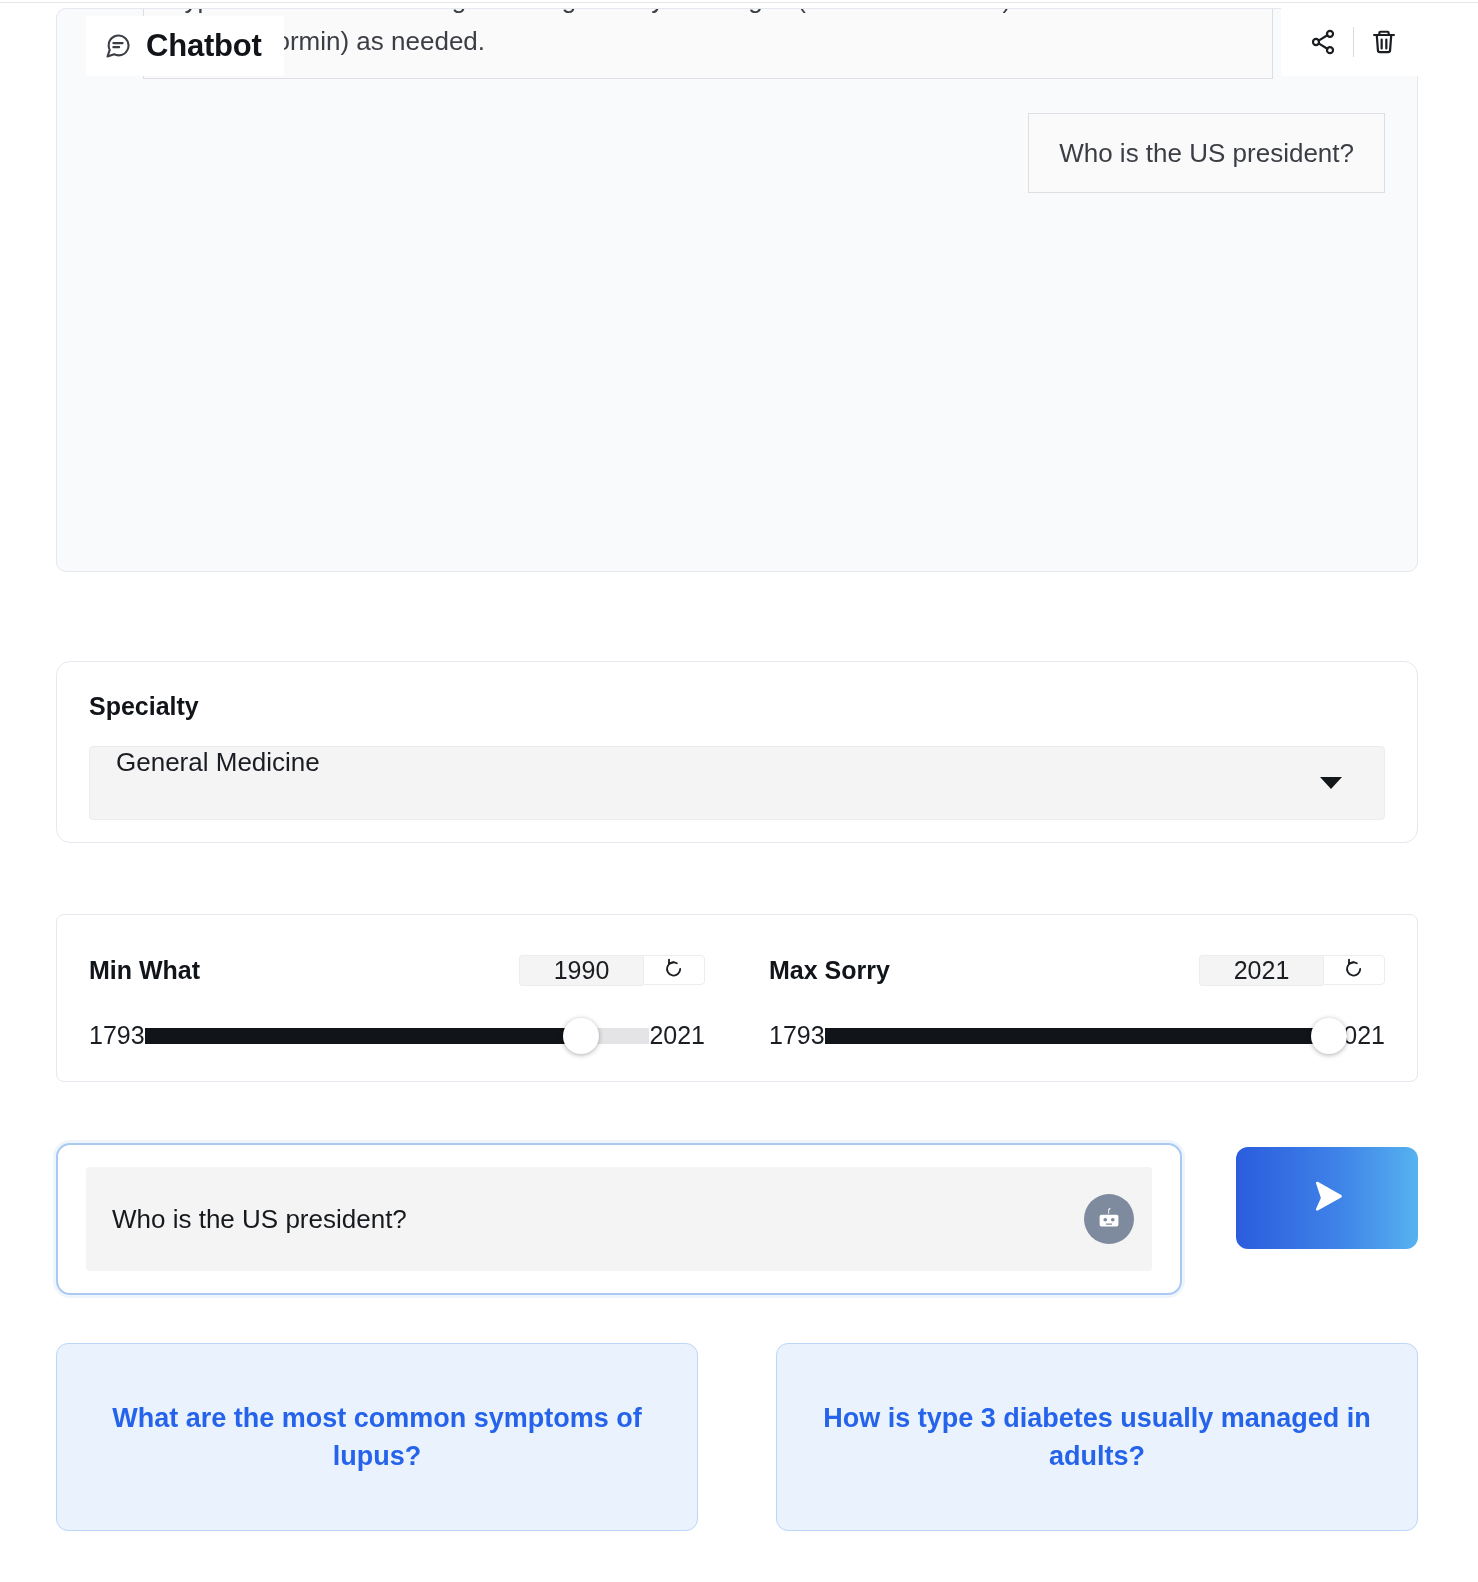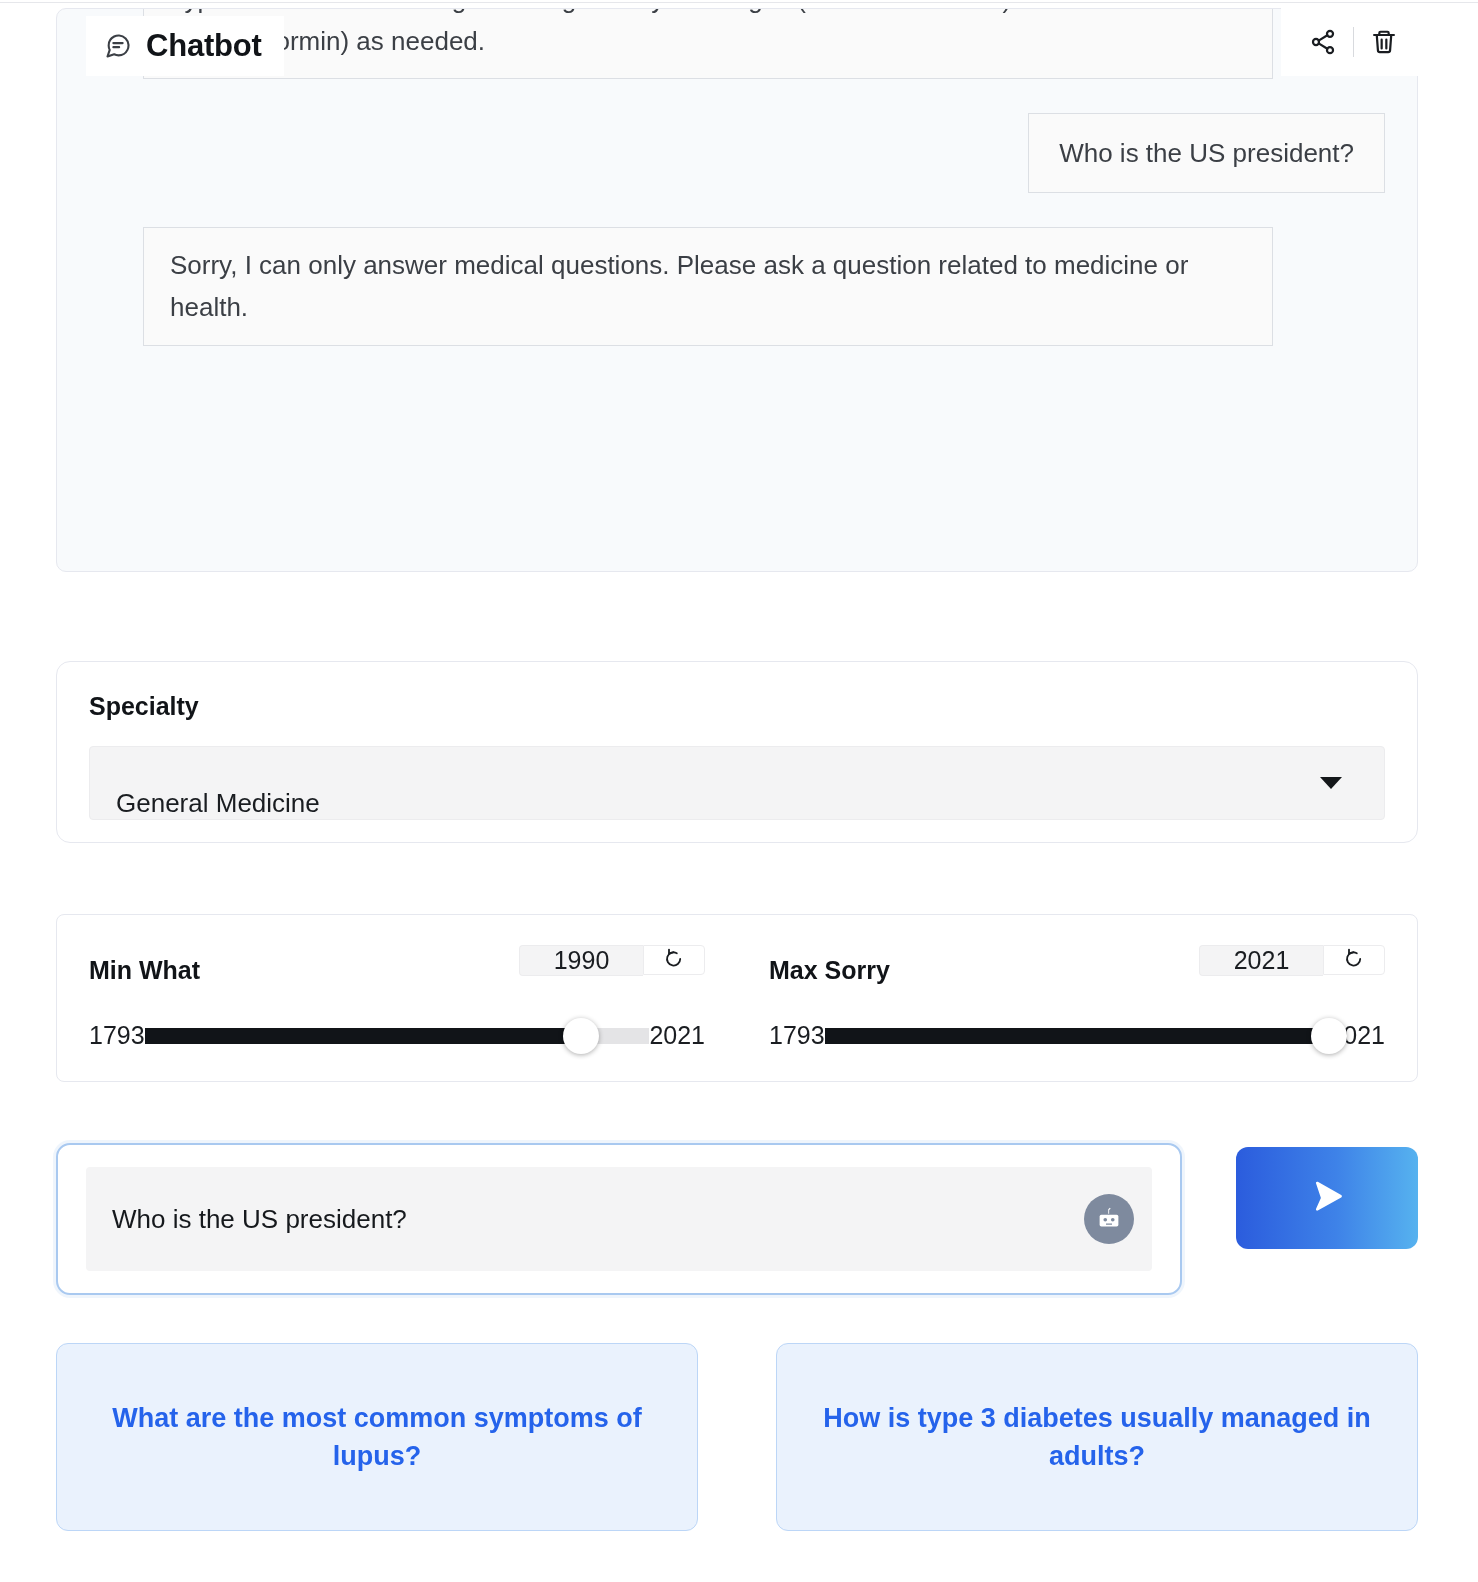--- a/index.html
+++ b/index.html
@@ -121,21 +121,21 @@
     color: #111418;
     margin-bottom: 25px;
   }
   .select-box {
     position: relative;
     height: 74px;
     background: #f4f4f5;
     border: 1px solid #ececee;
     border-radius: 4px;
     display: flex;
-    align-items: flex-end;
+    align-items: flex-start;
     padding: 0 26px;
     cursor: pointer;
   }
   .select-value { font-size: 26px; color: #1a1d21; }
   .select-caret {
     position: absolute;
     right: 42px; top: 50%;
     transform: translateY(-50%);
     width: 0; height: 0;
     border-left: 11px solid transparent;
@@ -160,21 +160,21 @@
     justify-content: space-between;
     margin-bottom: 26px;
   }
   .year-title {
     font-size: 25px;
     font-weight: bold;
     color: #111418;
   }
   .num-group {
     display: flex;
-    align-items: flex-start;
+    align-items: center;
     height: 50px;
   }
   .num-box {
     width: 124px;
     background: #f4f4f5;
     border: 1px solid #ececee;
     border-right: none;
     border-radius: 4px 0 0 4px;
     display: flex; align-items: center; justify-content: center;
     font-size: 25px;
@@ -315,23 +315,20 @@
     <div class="chat-scroll">
 
       <div class="msg-row bot">
         <div class="bubble clip-top">Type 2 diabetes is managed through lifestyle changes (diet and exercise) and medications (like metformin) as needed.</div>
       </div>
 
       <div class="msg-row user">
         <div class="bubble user-b">Who is the US president?</div>
       </div>
 
-      <div class="msg-row bot">
-        <div class="bubble">Sorry, I can only answer medical questions. Please ask a question related to medicine or health.</div>
-      </div>
 
     </div>
   </div>
 
   <div class="chatbot-tag">
     <span class="chat-icon">
       <svg width="28" height="28" viewBox="0 0 24 24" fill="none" stroke="#3b3f45" stroke-width="1.8" stroke-linecap="round" stroke-linejoin="round">
         <path d="M21 11.5a8.4 8.4 0 0 1-.9 3.8 8.5 8.5 0 0 1-7.6 4.7 8.4 8.4 0 0 1-3.8-.9L3 21l1.9-5.7a8.4 8.4 0 0 1-.9-3.8 8.5 8.5 0 0 1 4.7-7.6 8.4 8.4 0 0 1 3.8-.9h.5A8.48 8.48 0 0 1 21 11v.5z"></path>
         <line x1="8" y1="9.5" x2="16" y2="9.5"></line>
         <line x1="8" y1="13" x2="13" y2="13"></line>

